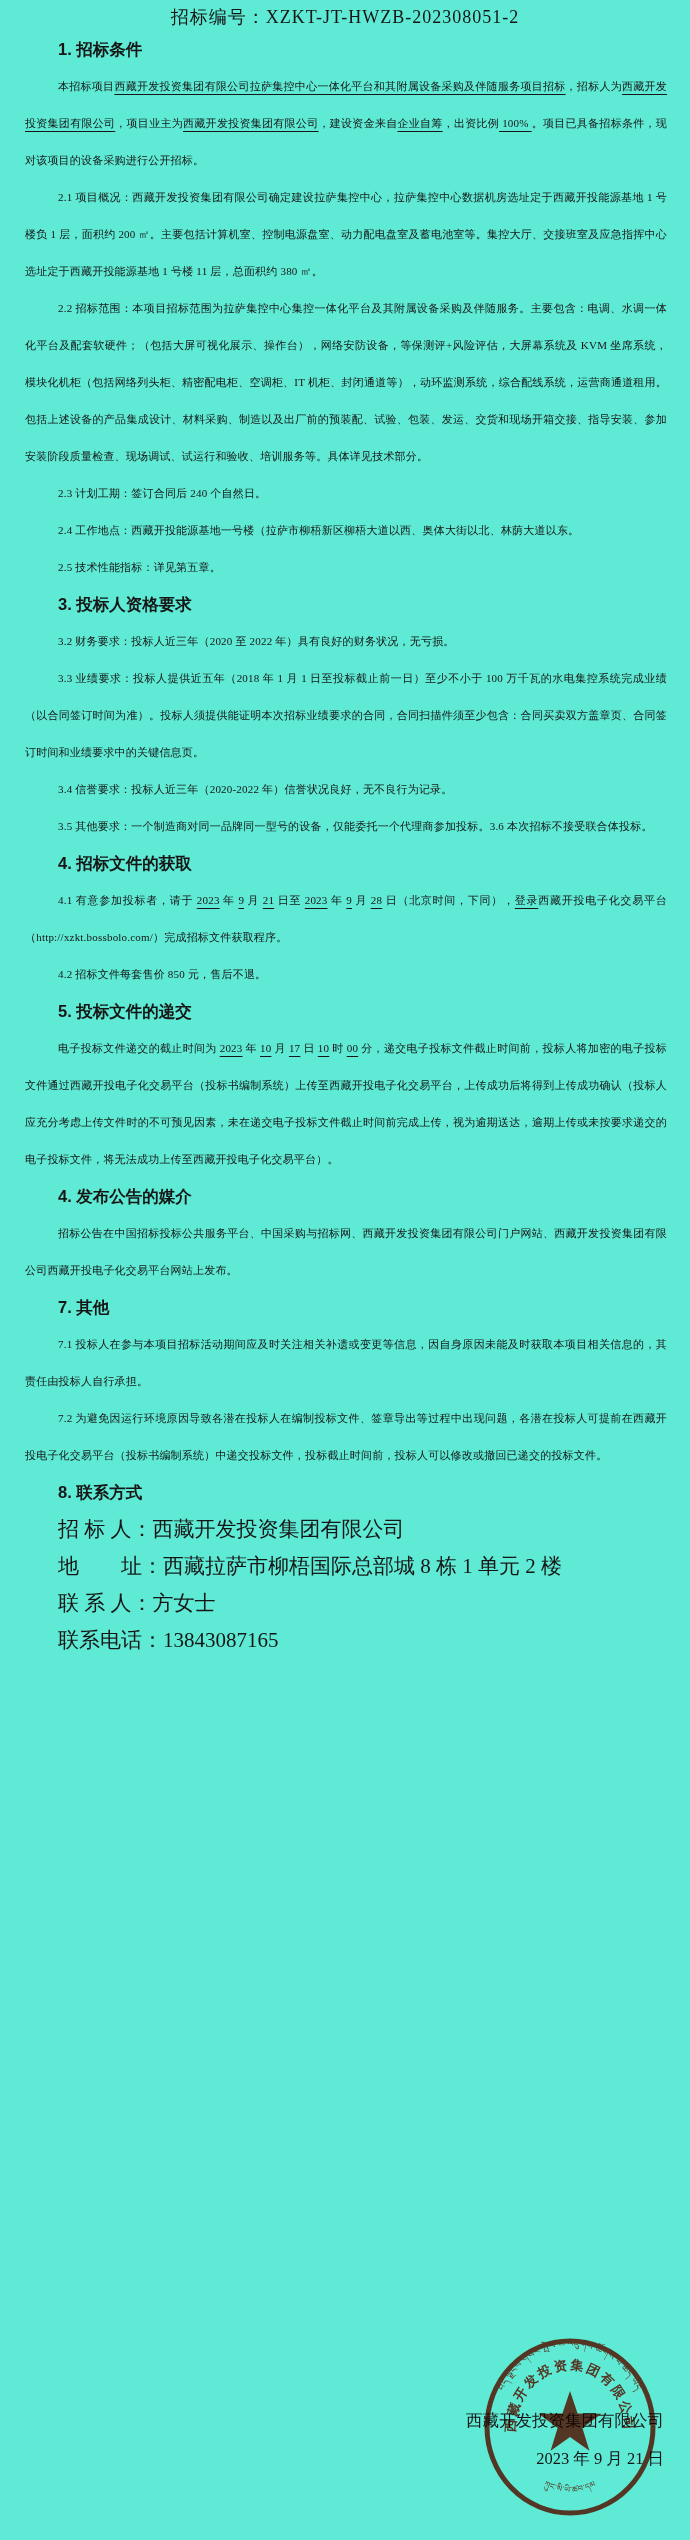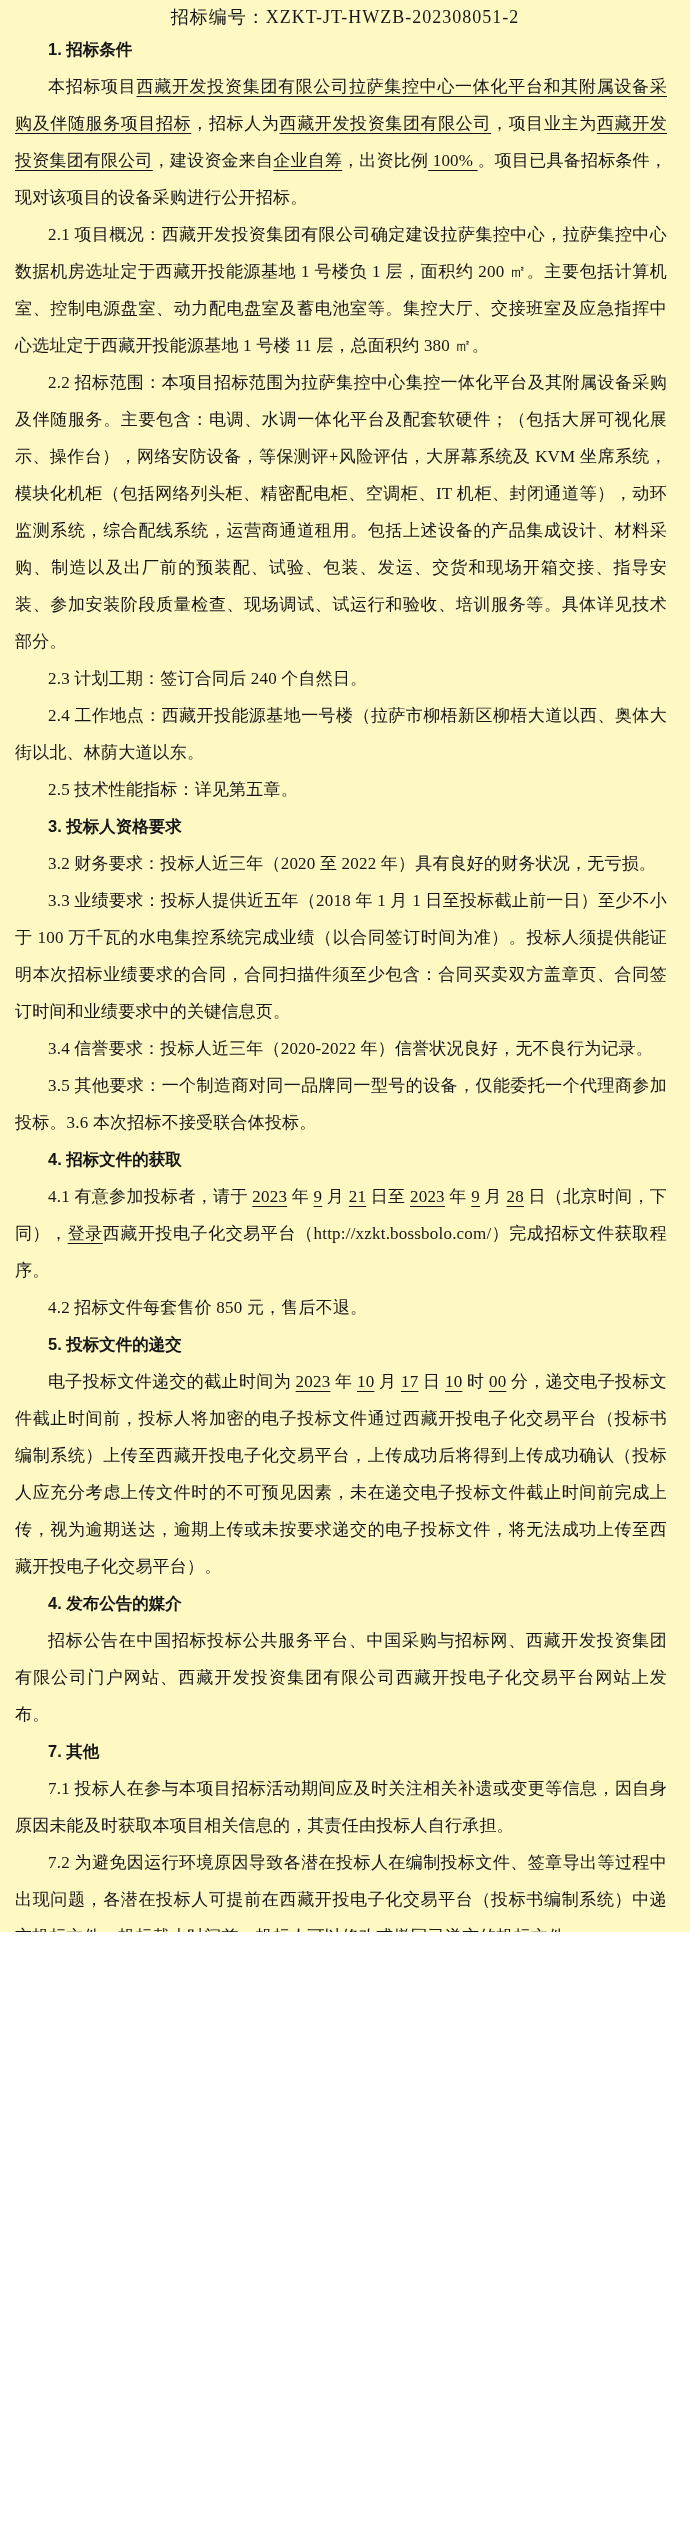--- a/index.html
+++ b/index.html
@@ -1,41 +1,41 @@
 <!DOCTYPE html>
 <html><head>
 <meta charset="utf-8">
 <style>
   html,body{margin:0;padding:0;background:#ffffff;}
   .page{
     position:relative;
-    width:690px;height:1932px;
-    background:#fef9c3;
+    width:690px;height:2540px;
+    background:#5eead4;
     color:#161616;
     font-family:"Liberation Serif","DejaVu Serif",serif;
     overflow:hidden;
   }
   .doc-title{
     padding-top:5px;
     text-align:center;
     font-size:18px;
     line-height:24px;
     letter-spacing:1px;
   }
-  .doc-body{margin:2px 23px 0 15px;}
+  .doc-body{margin:2px 23px 0 25px;}
   .h{
     font-family:"Liberation Sans","DejaVu Sans",sans-serif;
     font-weight:bold;
     font-size:16.5px;
     line-height:37px;
     padding-left:33px;
     margin:0;
   }
   .p{
-    font-size:17px;
+    font-size:11px;
     line-height:37px;
     text-align:justify;
     text-indent:33px;
     letter-spacing:0.2px;
     margin:0;
     word-break:break-word;
   }
   .contact{
     font-size:21px;
     line-height:37px;
@@ -85,20 +85,21 @@
       <p class="p"><span>4.2 招标文件每套售价 850 元，售后不退。</span></p>
       <div class="h">5. 投标文件的递交</div>
       <p class="p"><span>电子投标文件递交的截止时间为 </span><span class="u">2023</span><span> 年 </span><span class="u">10</span><span> 月 </span><span class="u">17</span><span> 日 </span><span class="u">10</span><span> 时 </span><span class="u">00</span><span> 分，递交电子投标文件截止时间前，投标人将加密的电子投标文件通过西藏开投电子化交易平台（投标书编制系统）上传至西藏开投电子化交易平台，上传成功后将得到上传成功确认（投标人应充分考虑上传文件时的不可预见因素，未在递交电子投标文件截止时间前完成上传，视为逾期送达，逾期上传或未按要求递交的电子投标文件，将无法成功上传至西藏开投电子化交易平台）。</span></p>
       <div class="h">4. 发布公告的媒介</div>
       <p class="p"><span>招标公告在中国招标投标公共服务平台、中国采购与招标网、西藏开发投资集团有限公司门户网站、西藏开发投资集团有限公司西藏开投电子化交易平台网站上发布。</span></p>
       <div class="h">7. 其他</div>
       <p class="p"><span>7.1 投标人在参与本项目招标活动期间应及时关注相关补遗或变更等信息，因自身原因未能及时获取本项目相关信息的，其责任由投标人自行承担。</span></p>
       <p class="p"><span>7.2 为避免因运行环境原因导致各潜在投标人在编制投标文件、签章导出等过程中出现问题，各潜在投标人可提前在西藏开投电子化交易平台（投标书编制系统）中递交投标文件，投标截止时间前，投标人可以修改或撤回已递交的投标文件。</span></p>
       <div class="h">8. 联系方式</div>
       <p class="contact"><span>招 标 人：西藏开发投资集团有限公司</span></p>
+      <p class="contact"><span>地　　址：西藏拉萨市柳梧国际总部城 8 栋 1 单元 2 楼</span></p>
       <p class="contact"><span>联 系 人：方女士</span></p>
       <p class="contact"><span>联系电话：13843087165</span></p>
     </div>
 
   <div class="sig">
     <div>西藏开发投资集团有限公司</div>
     <div>2023 年 9 月 21 日</div>
   </div>
 
   <div class="seal" style="color: rgb(223, 44, 27);">

